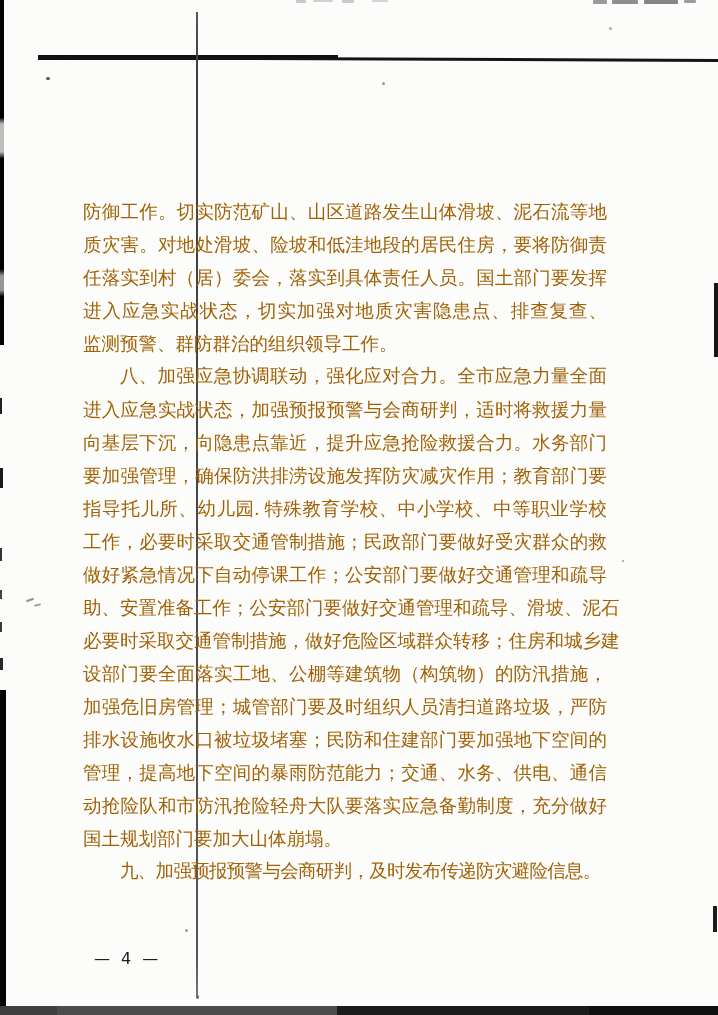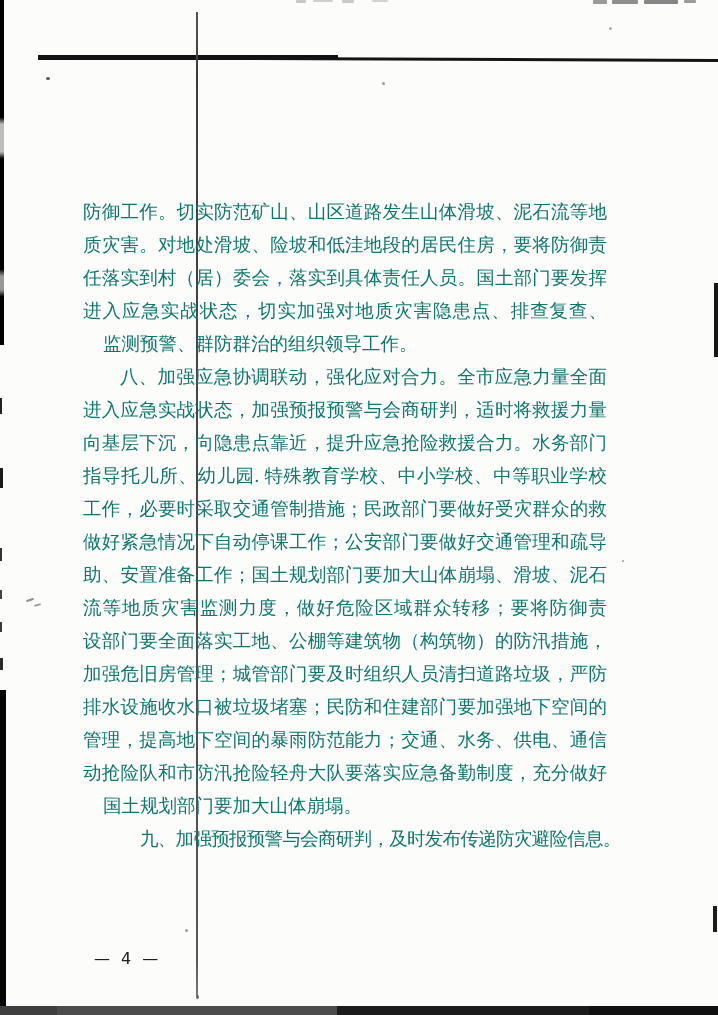--- a/index.html
+++ b/index.html
@@ -55,29 +55,29 @@
   .sp3{left:46px;top:77px;width:4px;height:3px;background:#555;}
   .sp4{left:185px;top:929px;width:3px;height:3px;background:#999;}
   .sp5{left:196px;top:995px;width:3px;height:4px;background:#666;}
   .sp6{left:622px;top:560px;width:2px;height:2px;background:#9a9a9a;}
   .smudge-a{left:26px;top:599px;width:8px;height:2px;background:#8f8f8f;transform:rotate(-18deg);border-radius:1px;}
   .smudge-b{left:34px;top:604px;width:7px;height:2px;background:#9b9b9b;transform:rotate(-14deg);border-radius:1px;}
 
   
   .textblock{
     position:absolute;left:83px;top:196px;width:524px;
-    color:#0f766e;
+    color:#a16207;
   }
   .line{
     height:33px;line-height:33px;font-size:18.5px;
     text-align:justify;text-align-last:justify;
     white-space:nowrap;
   }
-  .line.end{text-align-last:left;margin-left:20px;}
-  .line.indent{text-indent:37px;}
+  .line.end{text-align-last:left;}
+  .line.indent{text-indent:37px;font-family:Liberation Mono, monospace;}
   .line.tight{letter-spacing:-0.7px;white-space:nowrap;}
 
   .pagenum{
     position:absolute;left:94px;top:949px;
     font-size:16px;letter-spacing:3px;color:#1e1e1e;
     font-family:"DejaVu Sans","Liberation Sans",sans-serif;
   }
 </style>
 </head>
 <body>
@@ -117,25 +117,26 @@
 
   <div class="textblock">
     <div class="line">防御工作。切实防范矿山、山区道路发生山体滑坡、泥石流等地</div>
     <div class="line">质灾害。对地处滑坡、险坡和低洼地段的居民住房，要将防御责</div>
     <div class="line">任落实到村（居）委会，落实到具体责任人员。国土部门要发挥</div>
     <div class="line">进入应急实战状态，切实加强对地质灾害隐患点、排查复查、</div>
     <div class="line end">监测预警、群防群治的组织领导工作。</div>
     <div class="line indent">八、加强应急协调联动，强化应对合力。全市应急力量全面</div>
     <div class="line">进入应急实战状态，加强预报预警与会商研判，适时将救援力量</div>
     <div class="line">向基层下沉，向隐患点靠近，提升应急抢险救援合力。水务部门</div>
+    <div class="line">要加强管理，确保防洪排涝设施发挥防灾减灾作用；教育部门要</div>
     <div class="line">指导托儿所、幼儿园. 特殊教育学校、中小学校、中等职业学校</div>
     <div class="line">工作，必要时采取交通管制措施；民政部门要做好受灾群众的救</div>
     <div class="line">做好紧急情况下自动停课工作；公安部门要做好交通管理和疏导</div>
-    <div class="line">助、安置准备工作；国土规划部门要加大山体崩塌、滑坡、泥石</div>
-    <div class="line">流等地质灾害监测力度，做好危险区域群众转移；要将防御责</div>
+    <div class="line">助、安置准备工作；公安部门要做好交通管理和疏导、滑坡、泥石</div>
+    <div class="line">必要时采取交通管制措施，做好危险区域群众转移；住房和城乡建</div>
     <div class="line">设部门要全面落实工地、公棚等建筑物（构筑物）的防汛措施，</div>
     <div class="line">加强危旧房管理；城管部门要及时组织人员清扫道路垃圾，严防</div>
     <div class="line">排水设施收水口被垃圾堵塞；民防和住建部门要加强地下空间的</div>
     <div class="line">管理，提高地下空间的暴雨防范能力；交通、水务、供电、通信</div>
     <div class="line">动抢险队和市防汛抢险轻舟大队要落实应急备勤制度，充分做好</div>
     <div class="line end">国土规划部门要加大山体崩塌。</div>
     <div class="line end indent tight">九、加强预报预警与会商研判，及时发布传递防灾避险信息。</div>
   </div>
 
   <div class="pagenum">— 4 —</div>

